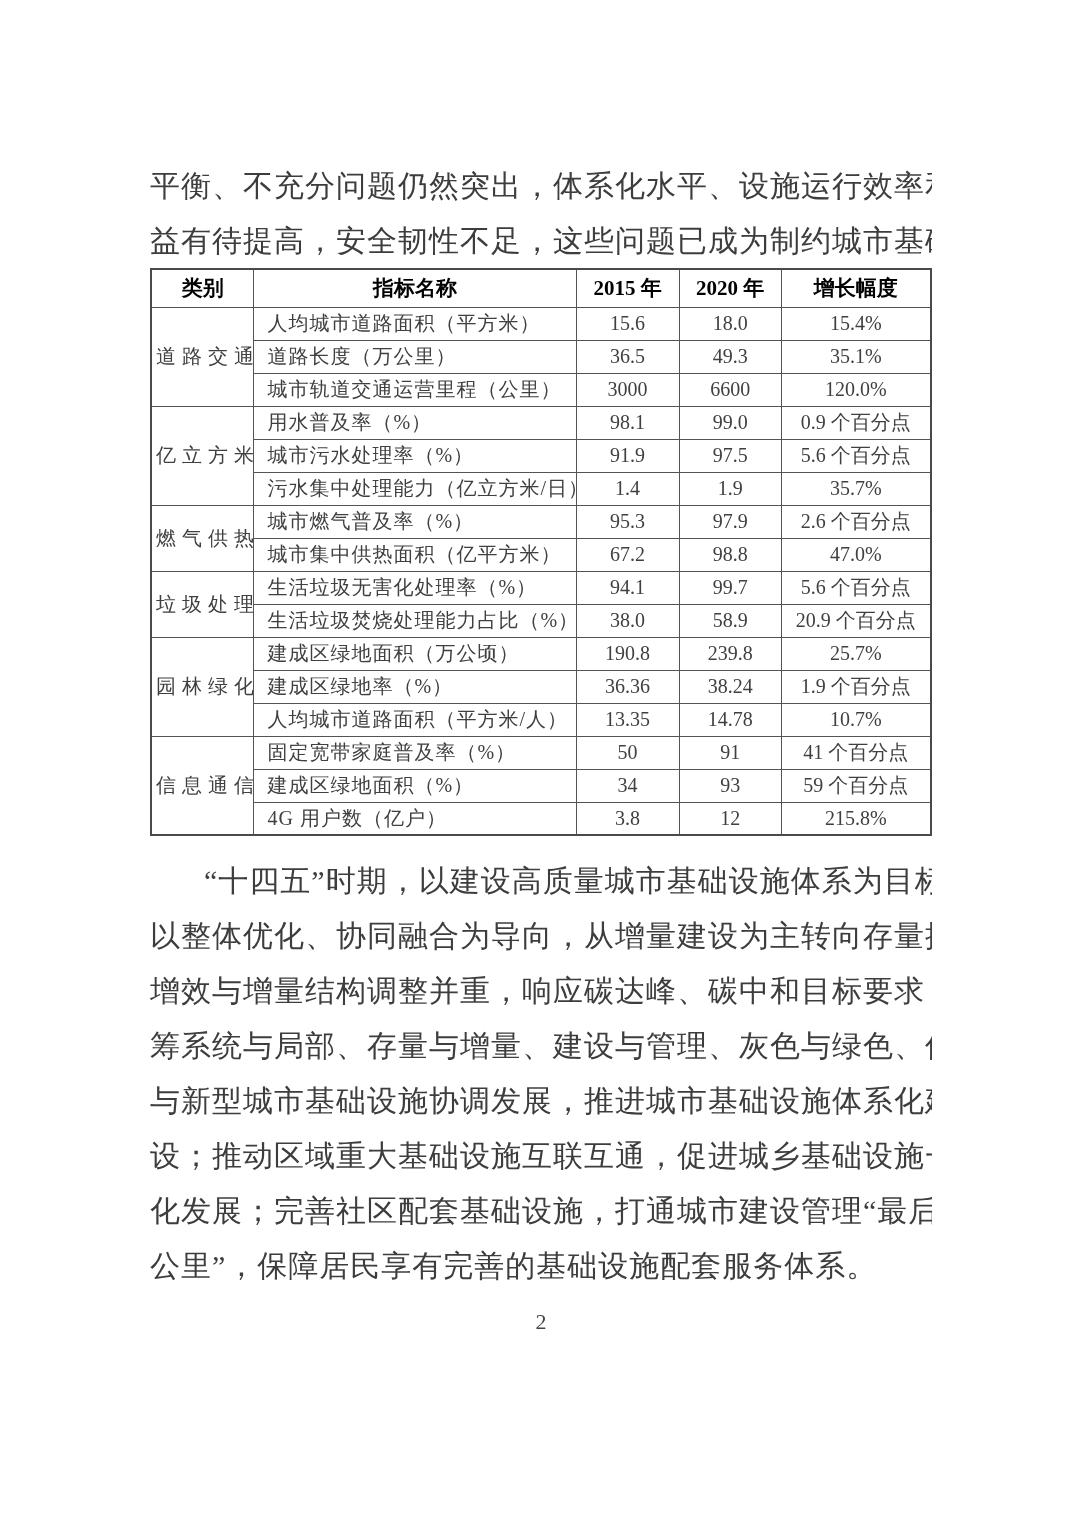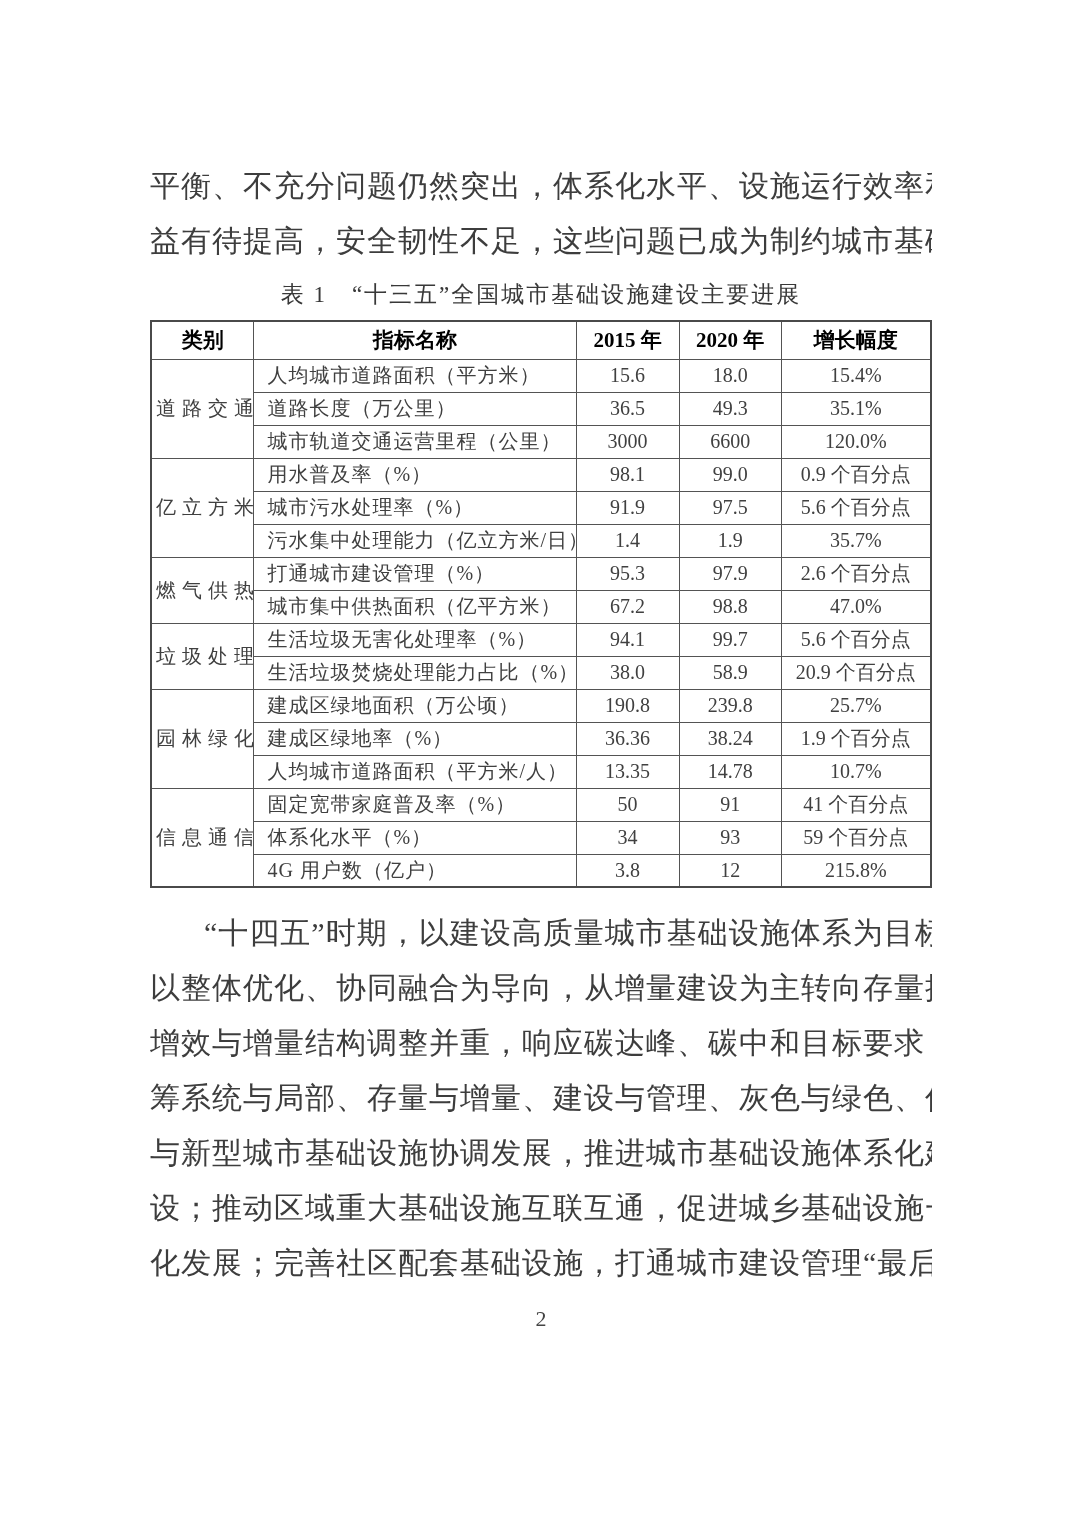--- a/index.html
+++ b/index.html
@@ -90,21 +90,20 @@
 </head>
 <body>
 
 <div class="content">
 
   <div class="body-para">
     <span class="line">平衡、不充分问题仍然突出，体系化水平、设施运行效率和效</span>
     <span class="line">益有待提高，安全韧性不足，这些问题已成为制约城市基础设</span>
   </div>
 
-  <div class="table-title">表 1　“十三五”全国城市基础设施建设主要进展</div>
 
   <table class="progress">
     <colgroup>
       <col class="c-cat">
         <col class="c-ind">
         <col class="c-2015">
         <col class="c-2020">
         <col class="c-growth">
     </colgroup>
     <thead>
@@ -153,21 +152,21 @@
       </tr>
       <tr>
         <td class="ind">污水集中处理能力（亿立方米/日）</td>
         <td>1.4</td>
         <td>1.9</td>
         <td>35.7%</td>
       </tr>
 
       <tr>
         <td class="cat" rowspan="2">燃气供热</td>
-        <td class="ind">打通城市建设管理（%）</td>
+        <td class="ind">城市燃气普及率（%）</td>
         <td>95.3</td>
         <td>97.9</td>
         <td>2.6 个百分点</td>
       </tr>
       <tr>
         <td class="ind">城市集中供热面积（亿平方米）</td>
         <td>67.2</td>
         <td>98.8</td>
         <td>47.0%</td>
       </tr>
@@ -207,21 +206,21 @@
       </tr>
 
       <tr>
         <td class="cat" rowspan="3">信息通信</td>
         <td class="ind">固定宽带家庭普及率（%）</td>
         <td>50</td>
         <td>91</td>
         <td>41 个百分点</td>
       </tr>
       <tr>
-        <td class="ind">体系化水平（%）</td>
+        <td class="ind">建成区绿地面积（%）</td>
         <td>34</td>
         <td>93</td>
         <td>59 个百分点</td>
       </tr>
       <tr>
         <td class="ind">4G 用户数（亿户）</td>
         <td>3.8</td>
         <td>12</td>
         <td>215.8%</td>
       </tr>
@@ -229,17 +228,18 @@
   </table>
 
   <div class="body-para para-bottom">
     <span class="line indent">“十四五”时期，以建设高质量城市基础设施体系为目标，</span>
     <span class="line">以整体优化、协同融合为导向，从增量建设为主转向存量提质</span>
     <span class="line">增效与增量结构调整并重，响应碳达峰、碳中和目标要求，统</span>
     <span class="line">筹系统与局部、存量与增量、建设与管理、灰色与绿色、传统</span>
     <span class="line">与新型城市基础设施协调发展，推进城市基础设施体系化建</span>
     <span class="line">设；推动区域重大基础设施互联互通，促进城乡基础设施一体</span>
     <span class="line">化发展；完善社区配套基础设施，打通城市建设管理“最后一</span>
+    <span class="line last">公里”，保障居民享有完善的基础设施配套服务体系。</span>
   </div>
 
   <div class="page-number">2</div>
 
 </div>
 
 </body></html>

